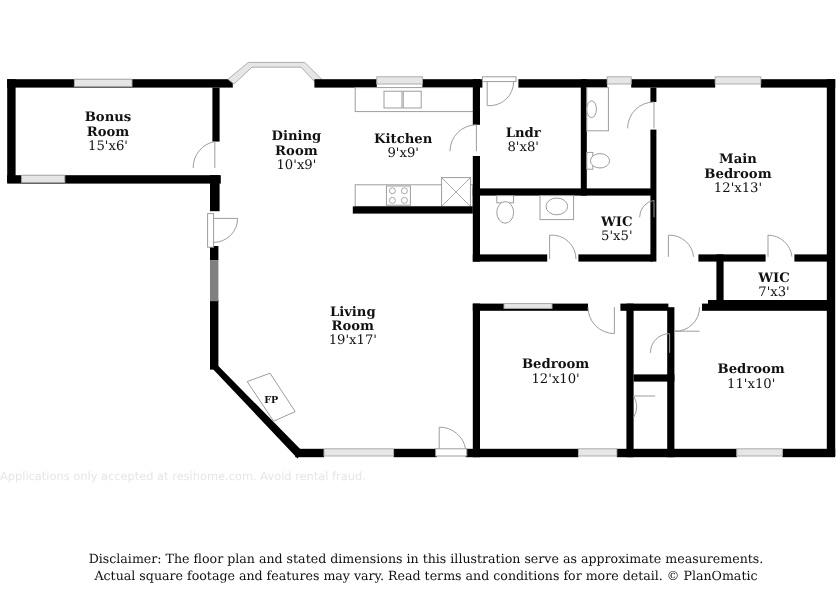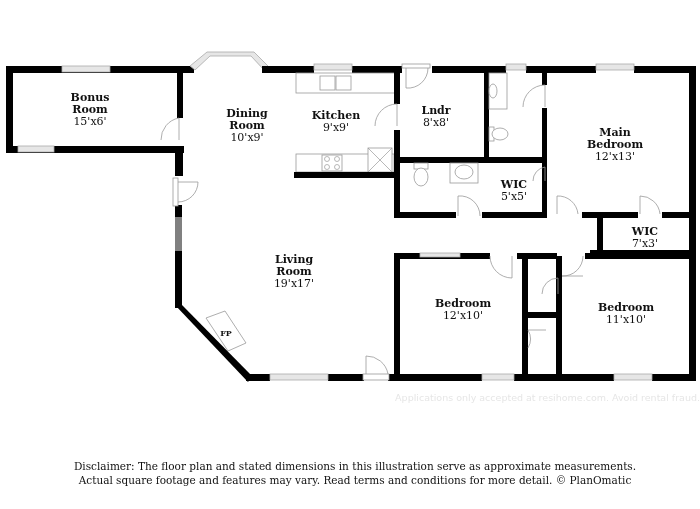--- a/index.html
+++ b/index.html
@@ -6,21 +6,21 @@
   body { width: 700px; height: 509px; position: relative; overflow: hidden; font-family: "DejaVu Serif", serif; }
   #plan { position: absolute; left: 0; top: 0; width: 700px; height: 509px; }
   .wall { fill: #000; }
   .win { fill: #e6e6e6; stroke: #aaa; stroke-width: 0.8; }
   .door-leaf { fill: #fff; stroke: #999; stroke-width: 0.8; }
   .door-arc { fill: none; stroke: #999; stroke-width: 0.8; }
   .fixture { fill: #fff; stroke: #999; stroke-width: 0.8; }
   .room-label { font-family: "DejaVu Serif", serif; font-weight: bold; font-size: 11px; fill: #111; text-anchor: middle; }
   .dim-label { font-family: "DejaVu Serif", serif; font-size: 11px; fill: #111; text-anchor: middle; }
   .fp-label { font-family: "DejaVu Serif", serif; font-weight: bold; font-size: 8px; fill: #111; text-anchor: middle; }
-  .watermark { position: absolute; left: 0; width: 700px; top: 392px; text-align: right; font-family: "DejaVu Sans", sans-serif; font-size: 9.5px; color: #e6e6e6; }
+  .watermark { position: absolute; left: 0; width: 700px; top: 392px; text-align: left; font-family: "DejaVu Sans", sans-serif; font-size: 9.5px; color: #e6e6e6; }
   .disclaimer { position: absolute; left: 0; width: 710px; top: 459px; text-align: center; font-family: "DejaVu Serif", serif; font-size: 10.5px; line-height: 14px; color: #111; }
 </style>
 </head>
 <body>
 
 <svg id="plan" viewBox="0 0 700 509" xmlns="http://www.w3.org/2000/svg">
 
   <g>
     <rect class="wall" x="6" y="66" width="188" height="7"></rect>
     <rect class="wall" x="6" y="66" width="7" height="86"></rect>

